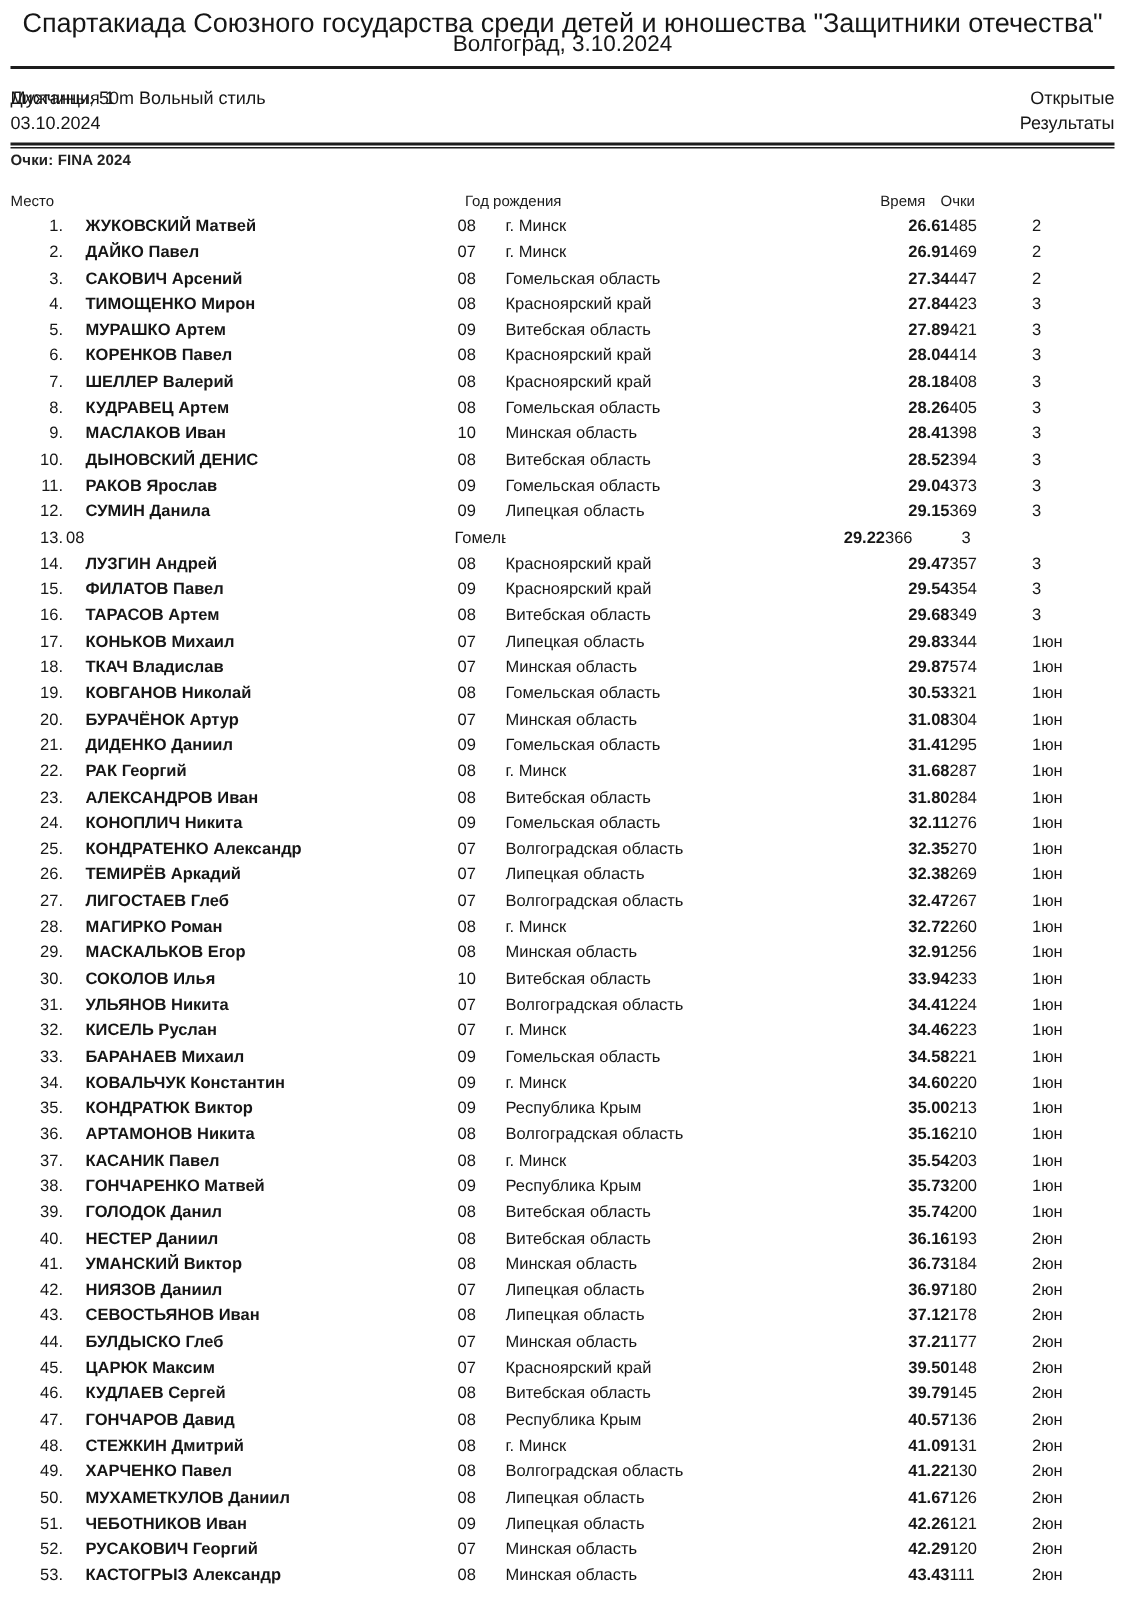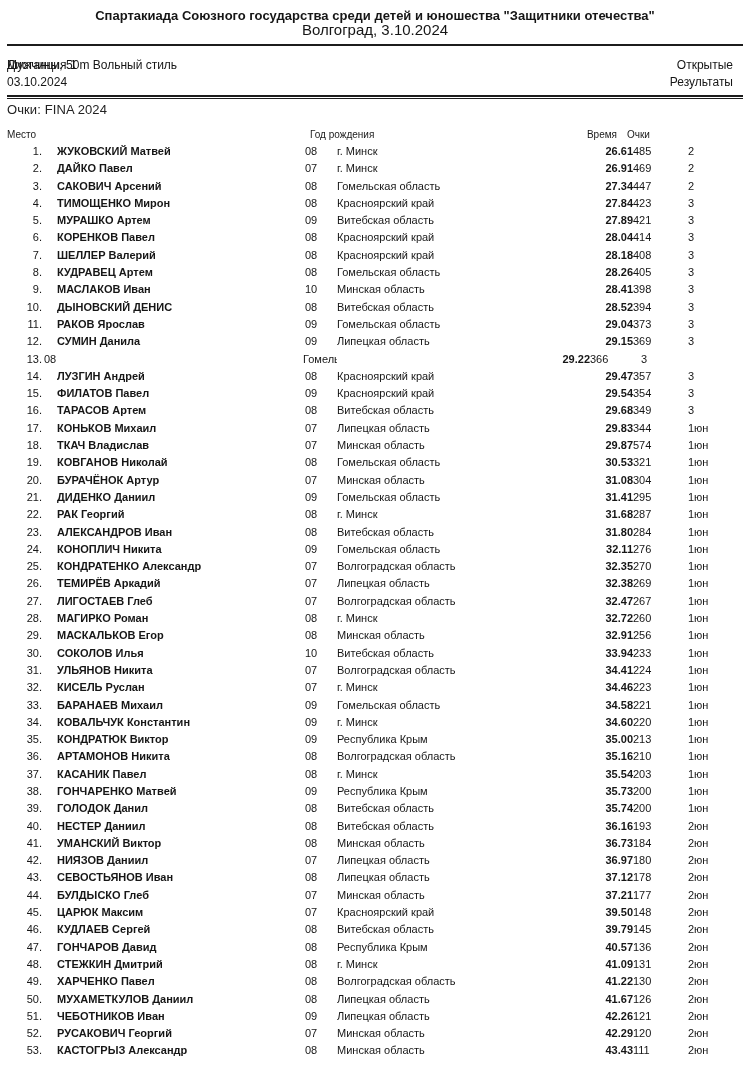--- a/index.html
+++ b/index.html
@@ -6,36 +6,36 @@
   html,body { background:#ffffff; }
   body {
     width:750px; height:1072px;
     font-family:"Liberation Sans", sans-serif;
     color:#161616;
     -webkit-font-smoothing:antialiased;
   }
   .sheet { position:relative; width:750px; height:1072px; background:#fff; overflow:hidden; }
 
   .title-block { position:absolute; top:8px; left:0; width:750px; text-align:center; }
-  .title-line1 { font-size:13px; font-weight:bold; line-height:15px; }
+  .title-line1 { font-size:18px; font-weight:normal; line-height:15px; }
   .title-line2 { font-size:15px; font-weight:normal; line-height:14px; }
 
   .rule-single { position:absolute; left:7px; right:7px; top:44px; border-top:2px solid #1c1c1c; }
 
   .meta { position:absolute; left:7px; right:7px; font-size:12px; line-height:16px; }
   .meta-row-1 { top:57px; }
   .meta-row-2 { top:74px; }
   .meta .left   { position:absolute; left:0; }
   .meta .center { position:absolute; left:0; width:100%; text-align:left; }
-  .meta .right  { position:absolute; right:10px; }
+  .meta .right  { position:absolute; right:0; }
 
   .rule-double { position:absolute; left:7px; right:7px; top:95px; height:4px;
                  border-top:2px solid #1c1c1c; border-bottom:1px solid #1c1c1c; }
 
-  .scoring-note { position:absolute; left:7px; top:102px; font-size:13px; color:#222; letter-spacing:0.1px; }
+  .scoring-note { position:absolute; left:7px; top:102px; font-size:10px; color:#222; letter-spacing:0.1px;font-weight:bold; }
 
   .col-headers { position:absolute; top:129px; left:0; width:750px; height:14px; font-size:10px; color:#1a1a1a; }
   .hdr-place  { position:absolute; left:7px; }
   .hdr-year   { position:absolute; left:310px; }
   .hdr-time   { position:absolute; left:540px; width:77px; text-align:right; }
   .hdr-points { position:absolute; left:627px; }
 
   .rows { position:absolute; top:143px; left:7px; width:736px; }
   .row {
     display:grid;

